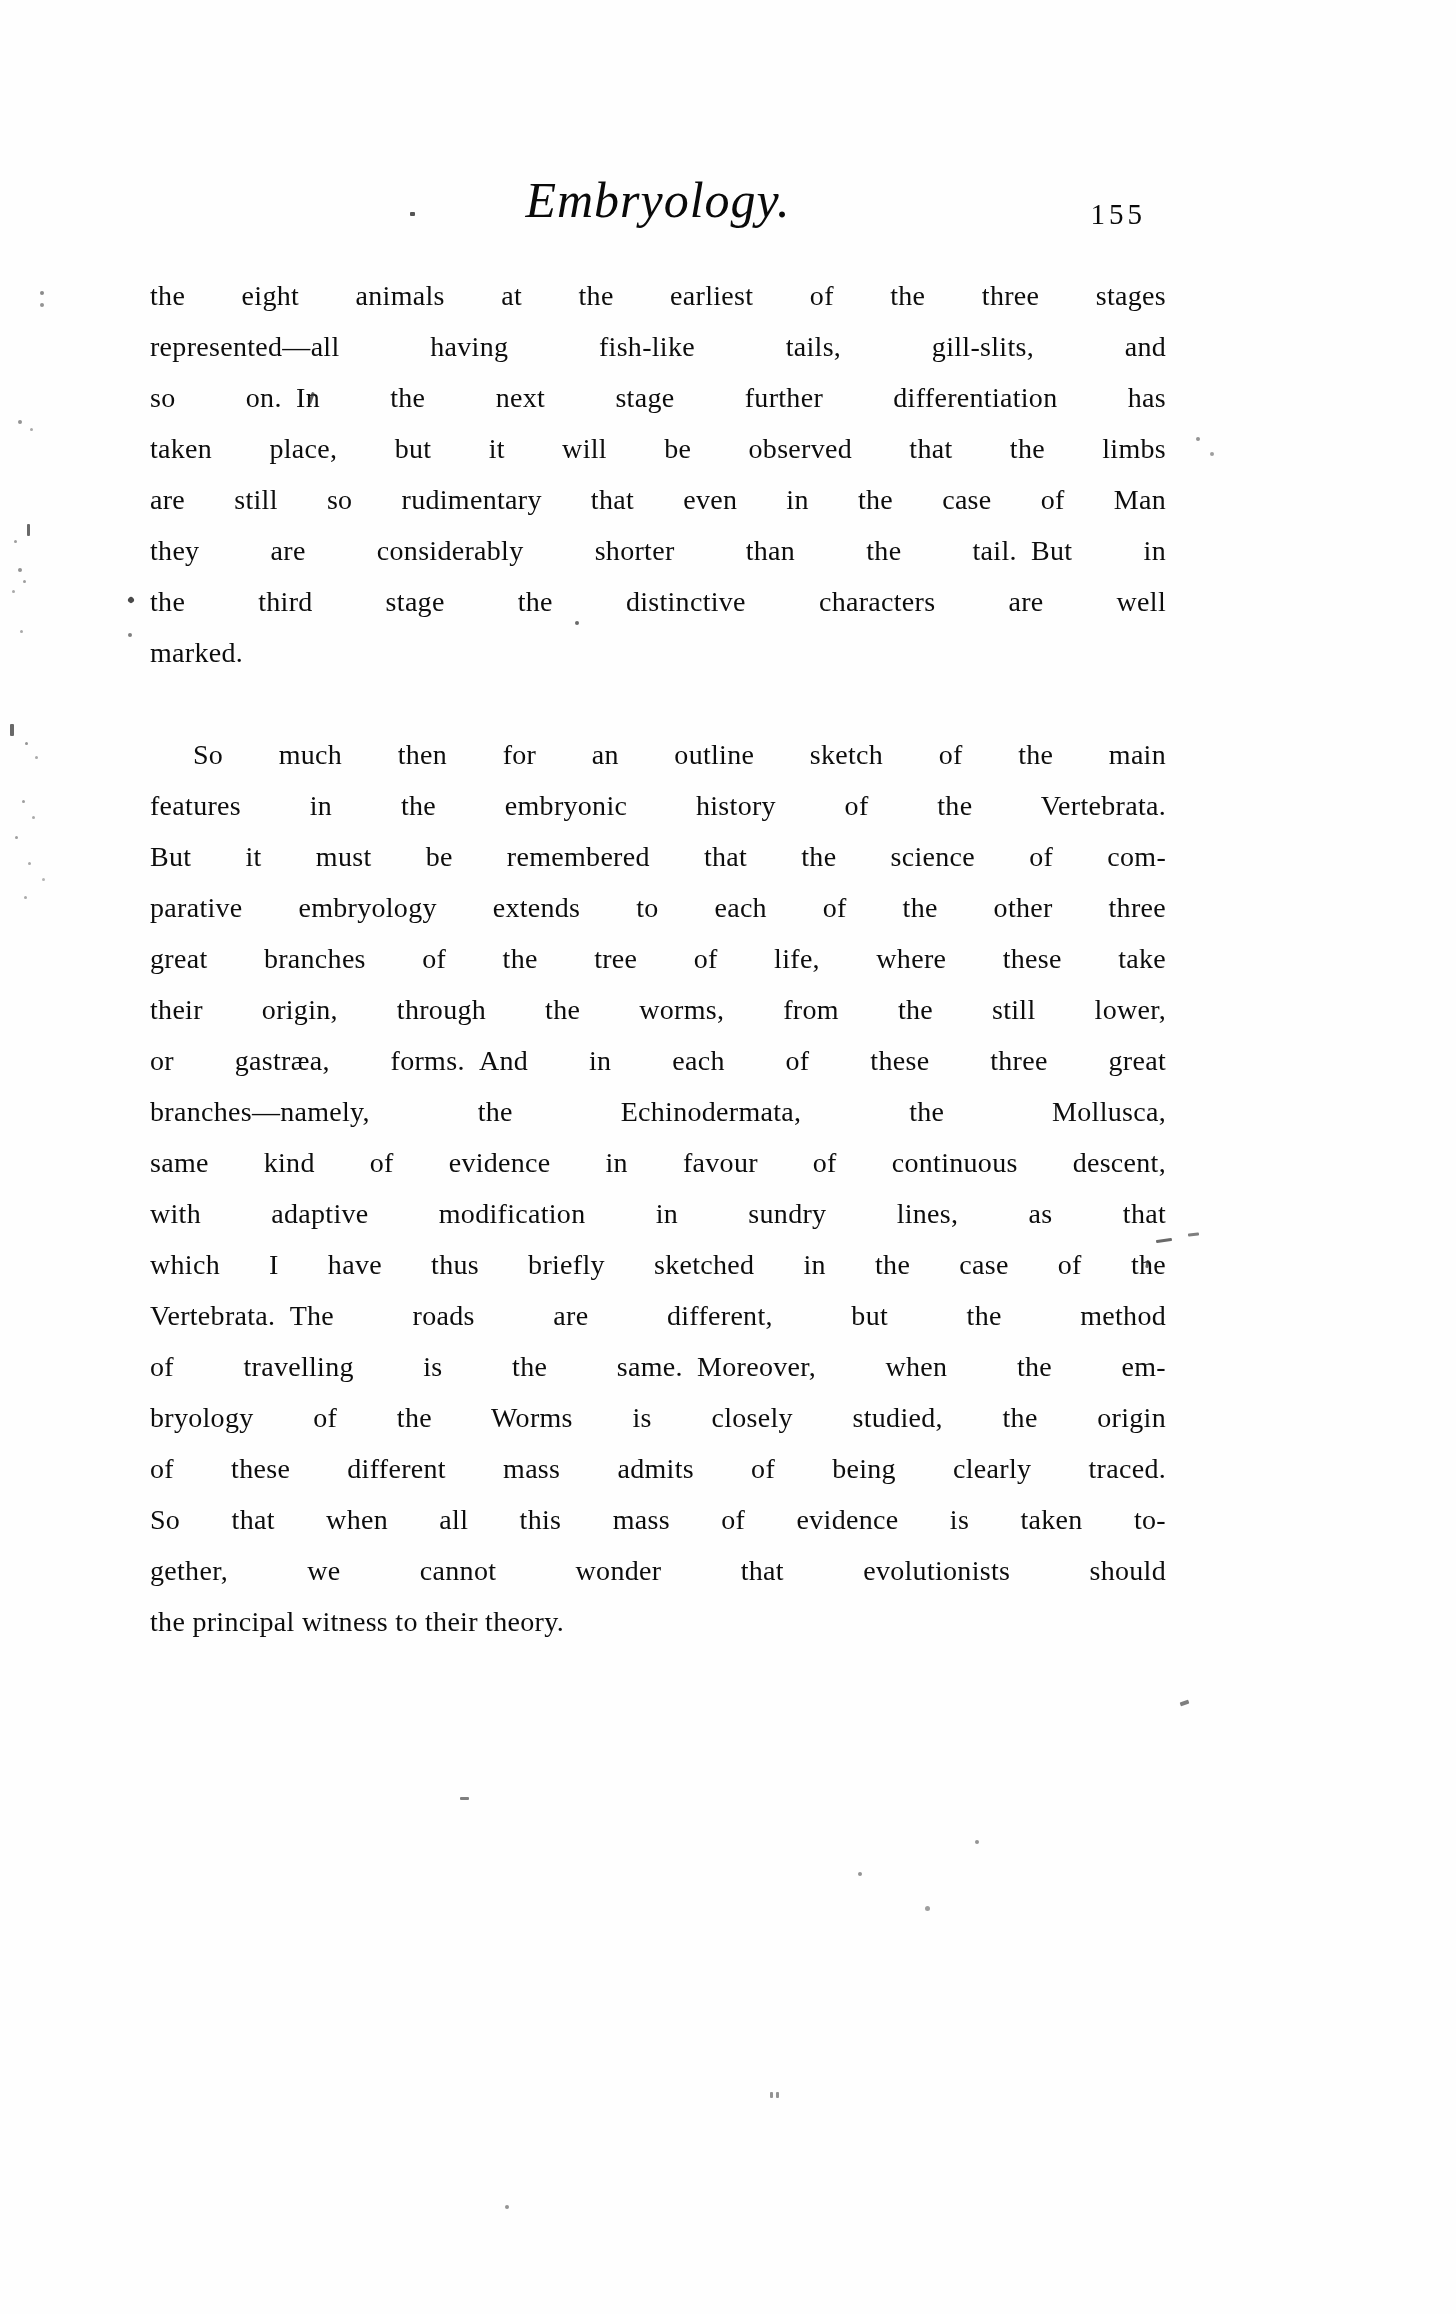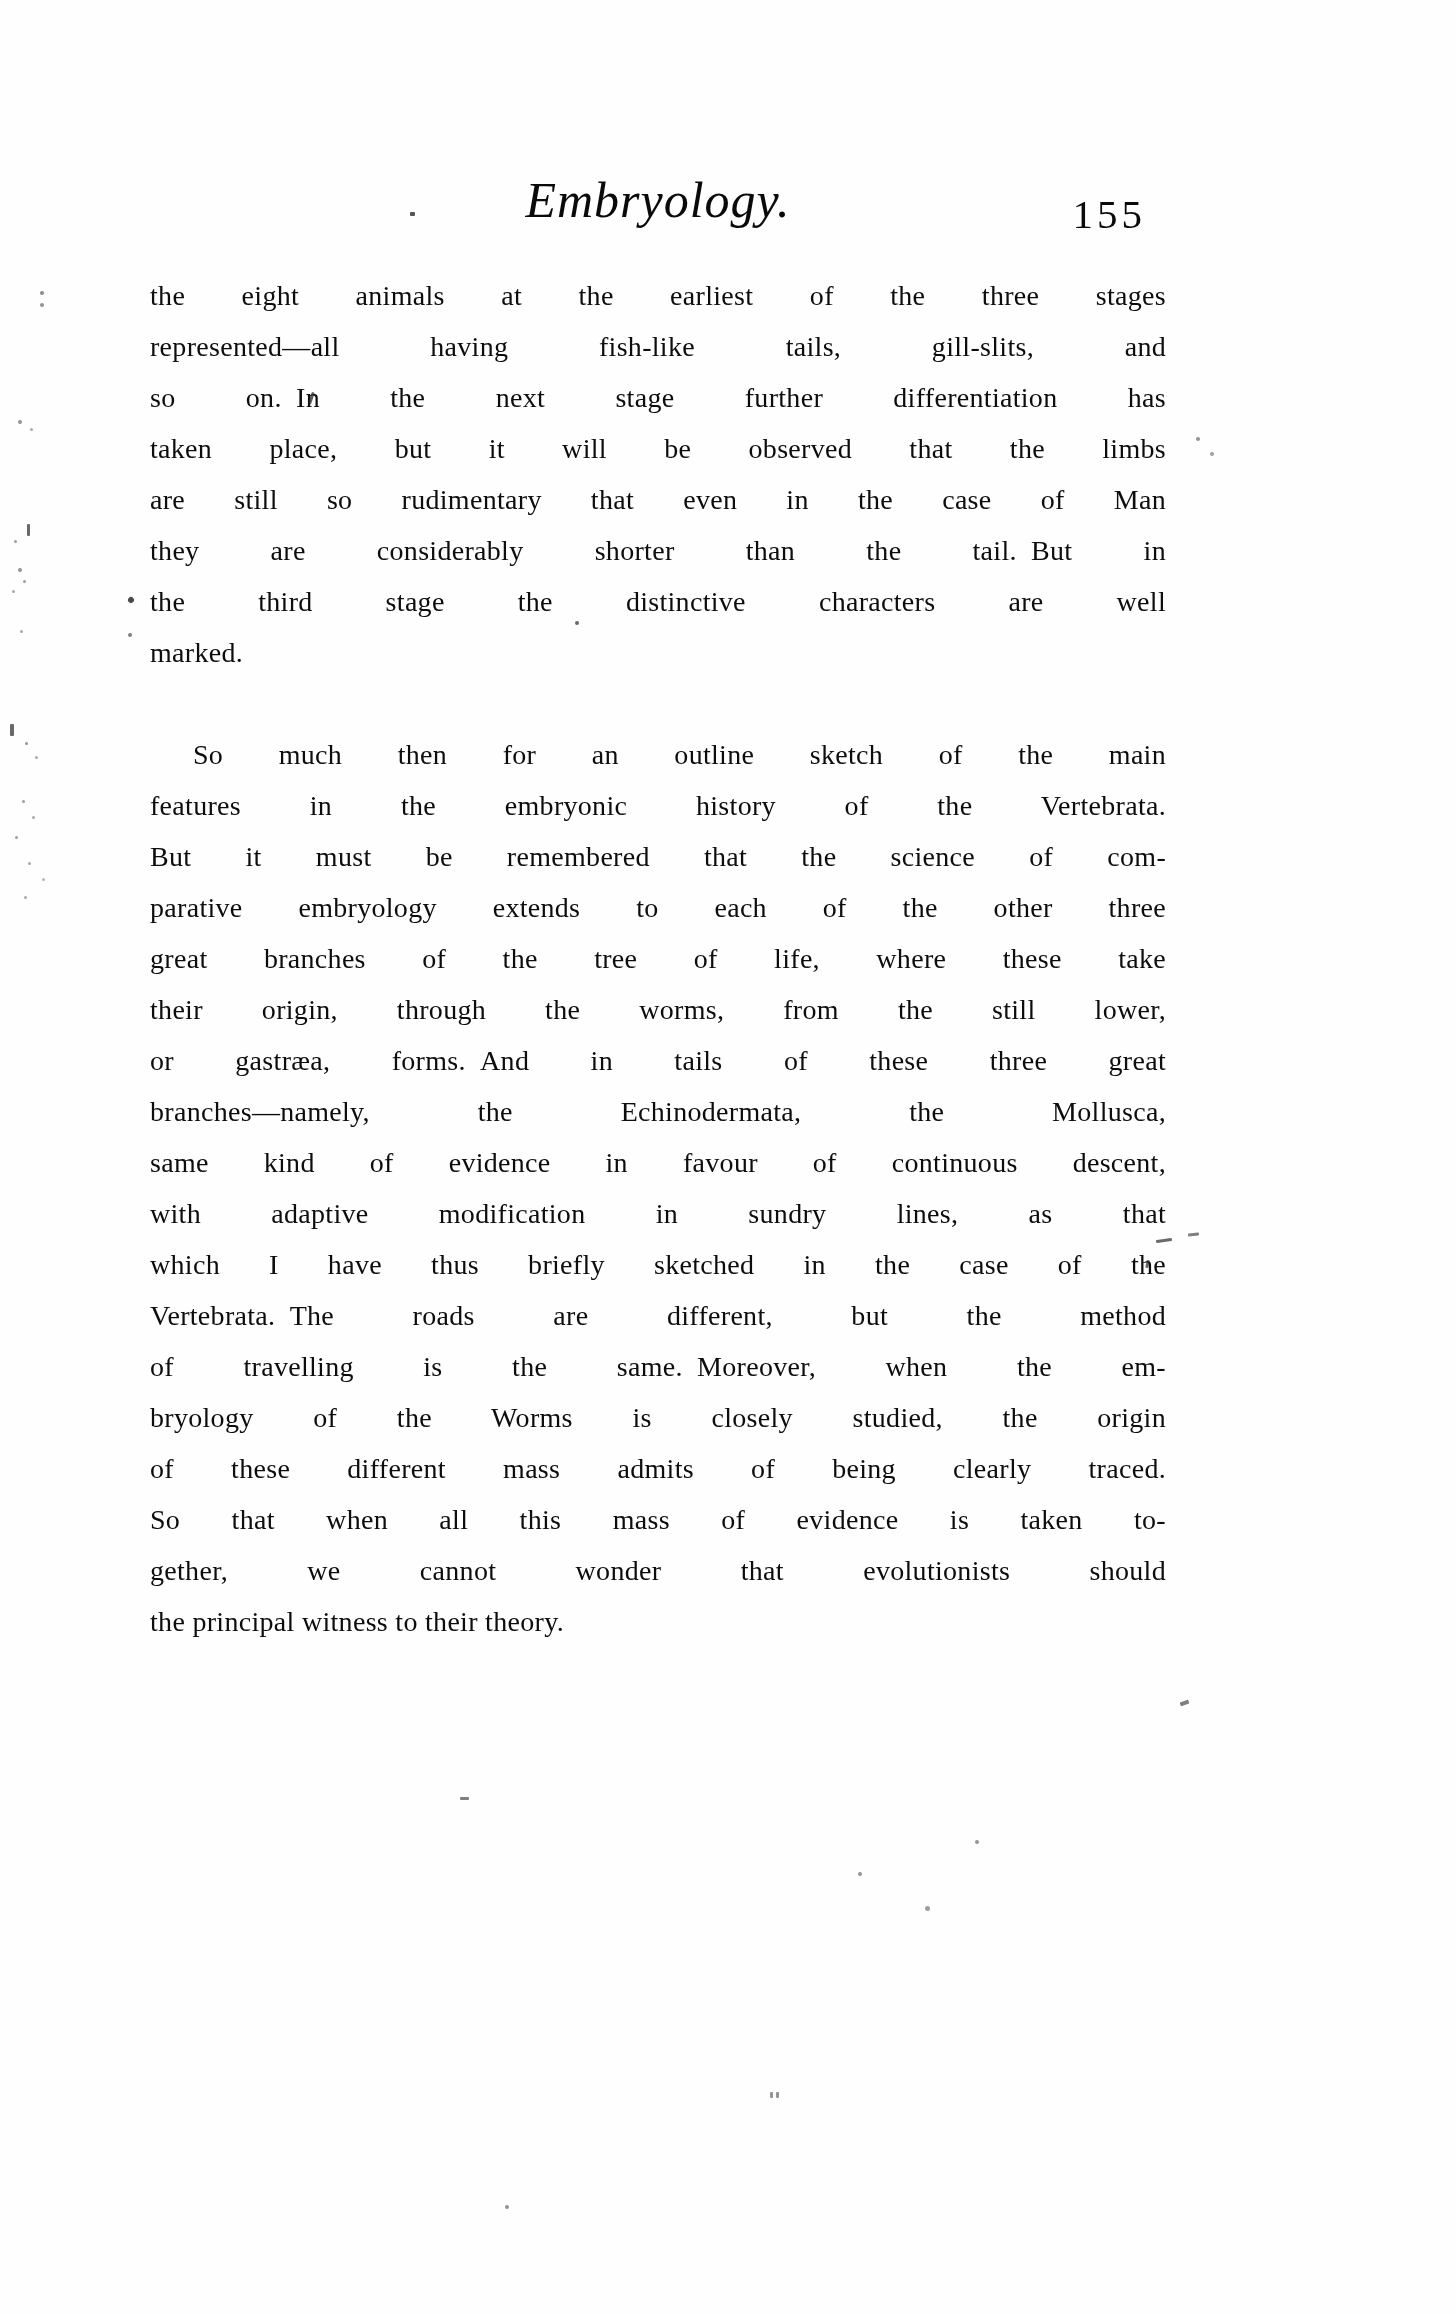--- a/index.html
+++ b/index.html
@@ -20,21 +20,21 @@
     font-style: italic;
     font-size: 50px;
     line-height: 58px;
     letter-spacing: 1px;
     color: #0a0a0a;
   }
   .page-number {
     position: absolute;
     top: 189px; left: 150px; width: 996px;
     text-align: right;
-    font-size: 41px;
+    font-size: 29px;
     line-height: 50px;
     letter-spacing: 4px;
     color: #0a0a0a;
   }
 
   .text-block {
     position: absolute;
     top: 270px; left: 150px; width: 1016px;
   }
   .paragraph { margin: 0; padding: 0; }
@@ -77,21 +77,21 @@
       <span class="line">the third stage the distinctive characters are well</span>
       <span class="line last">marked.</span>
     </p>
     <p class="paragraph">
       <span class="line indent">So much then for an outline sketch of the main</span>
       <span class="line">features in the embryonic history of the Vertebrata.</span>
       <span class="line">But it must be remembered that the science of com-</span>
       <span class="line">parative embryology extends to each of the other three</span>
       <span class="line">great branches of the tree of life, where these take</span>
       <span class="line">their origin, through the worms, from the still lower,</span>
-      <span class="line">or gastræa, forms. And in tails of these three great</span>
+      <span class="line">or gastræa, forms. And in each of these three great</span>
       <span class="line">branches—namely, the Echinodermata, the Mollusca,</span>
       <span class="line">same kind of evidence in favour of continuous descent,</span>
       <span class="line">with adaptive modification in sundry lines, as that</span>
       <span class="line">which I have thus briefly sketched in the case of the</span>
       <span class="line">Vertebrata. The roads are different, but the method</span>
       <span class="line">of travelling is the same. Moreover, when the em-</span>
       <span class="line">bryology of the Worms is closely studied, the origin</span>
       <span class="line">of these different mass admits of being clearly traced.</span>
       <span class="line">So that when all this mass of evidence is taken to-</span>
       <span class="line">gether, we cannot wonder that evolutionists should</span>

